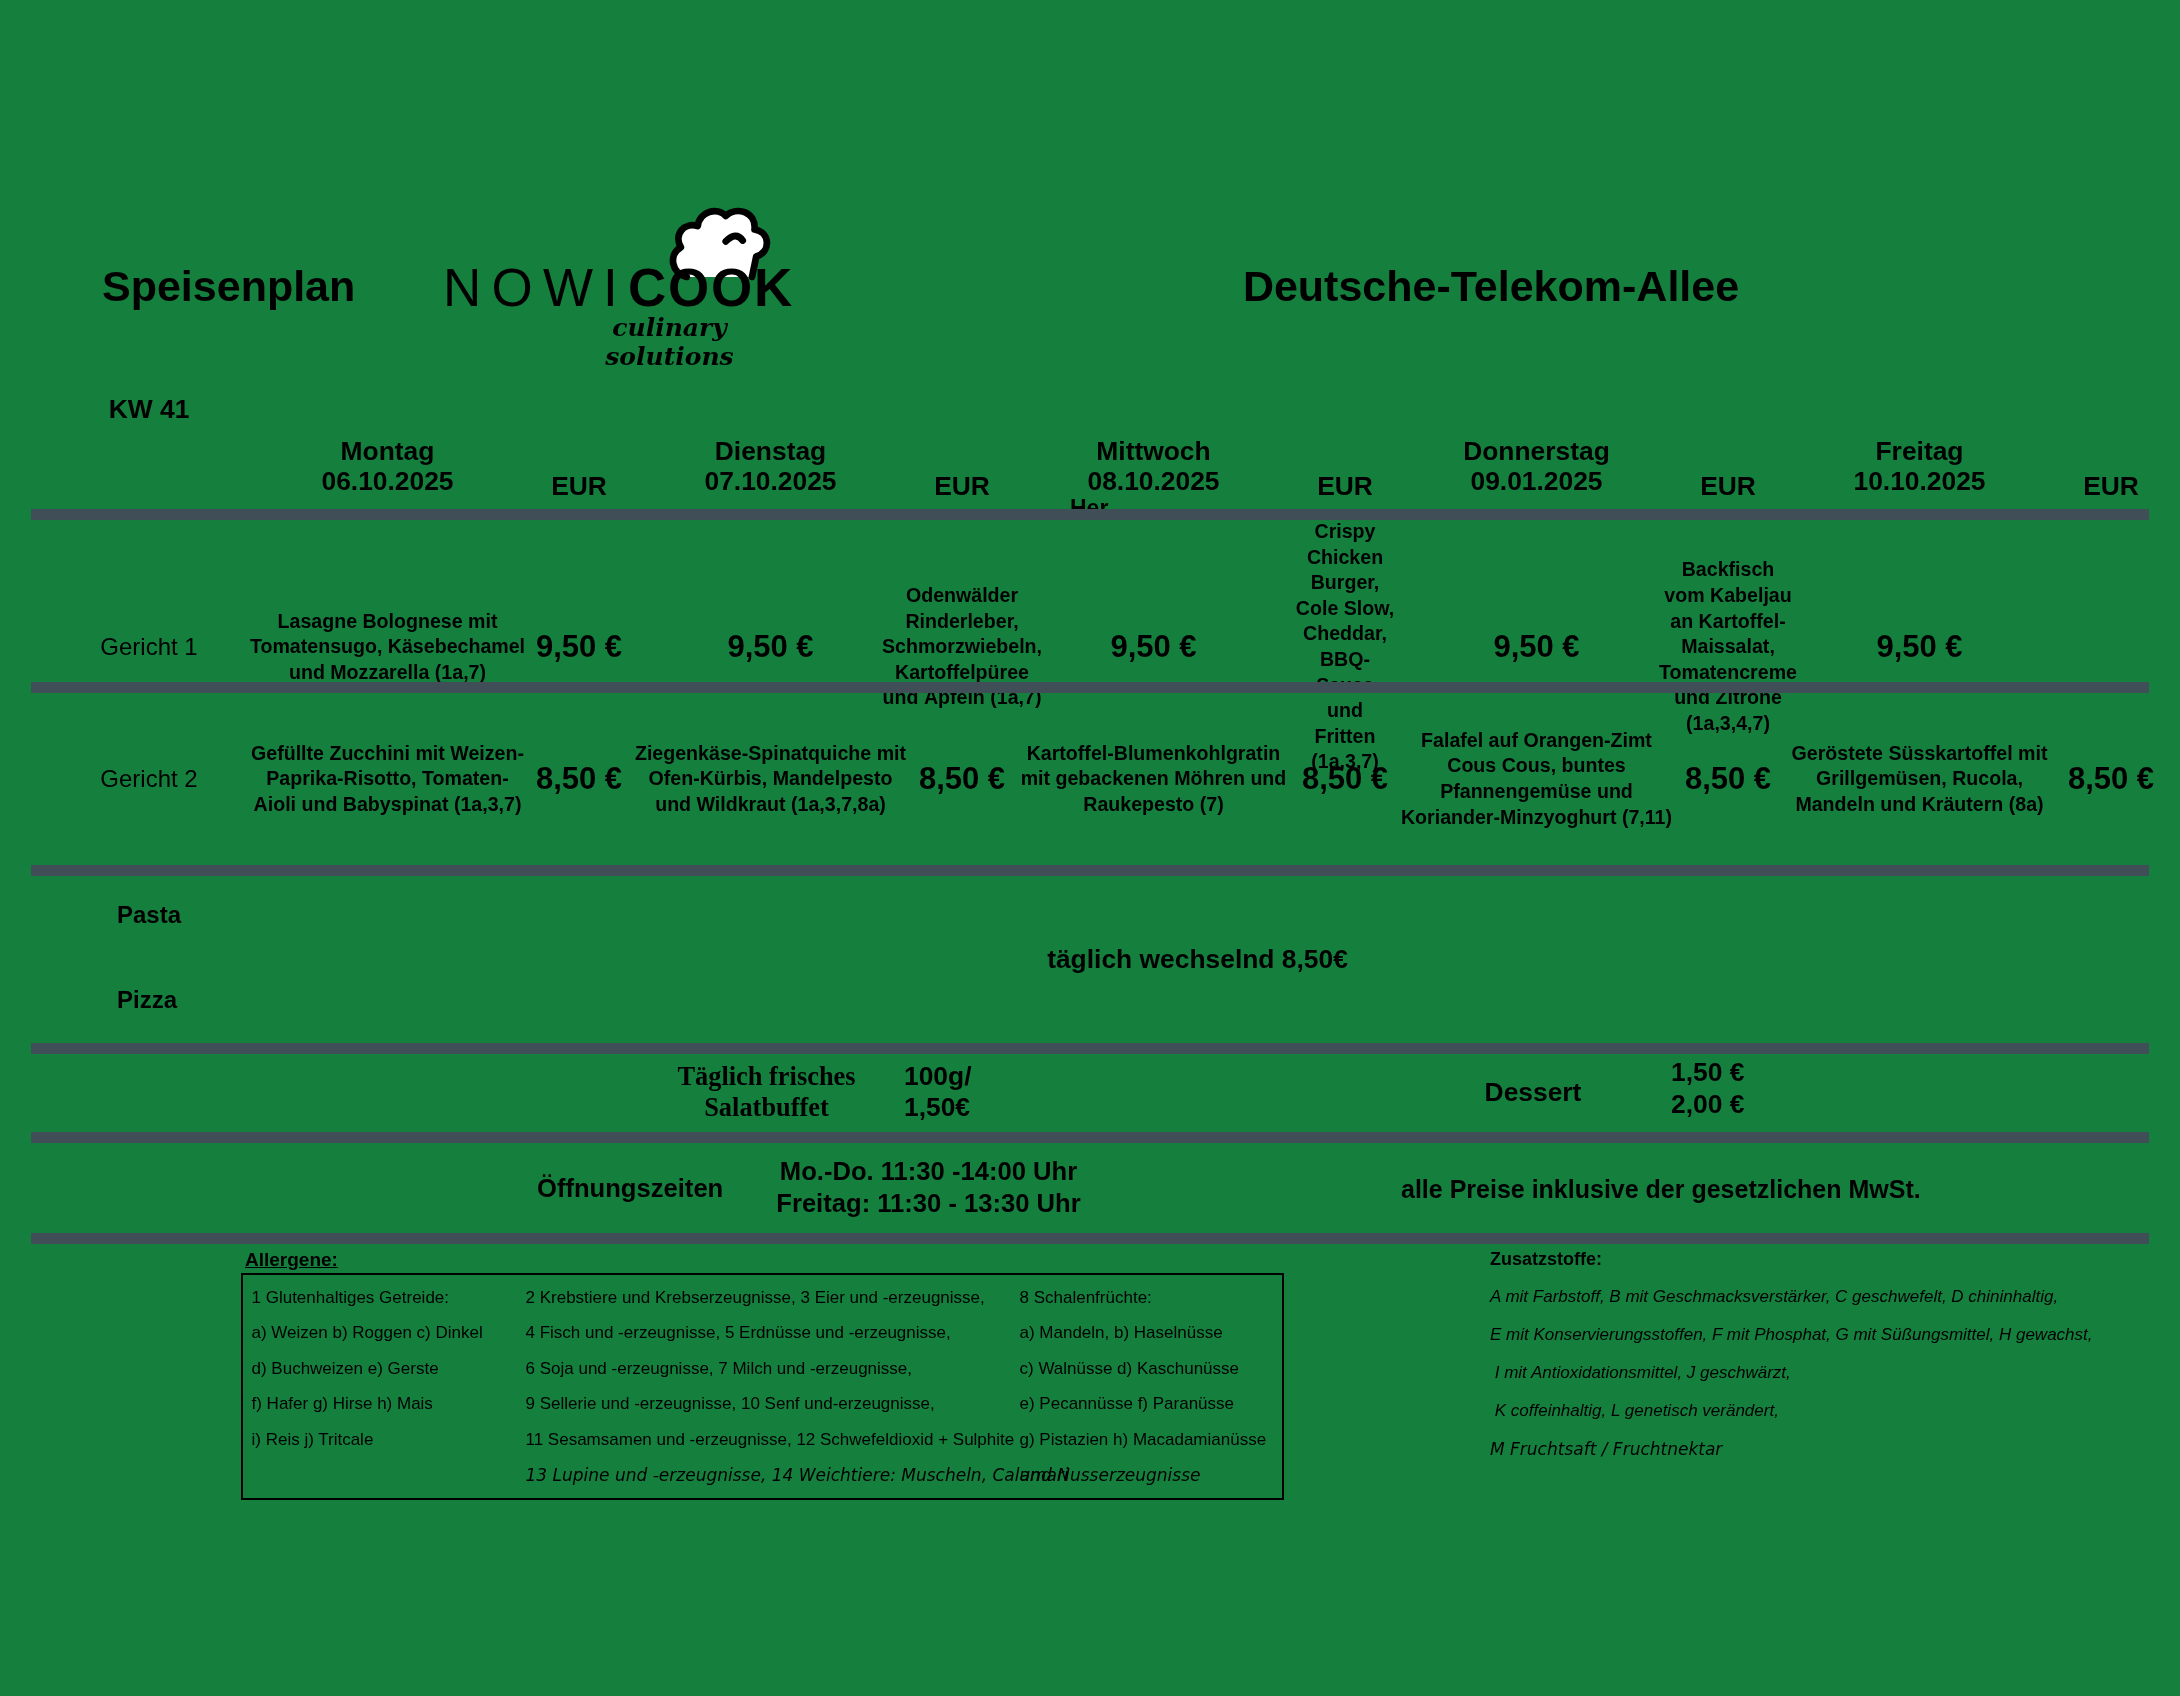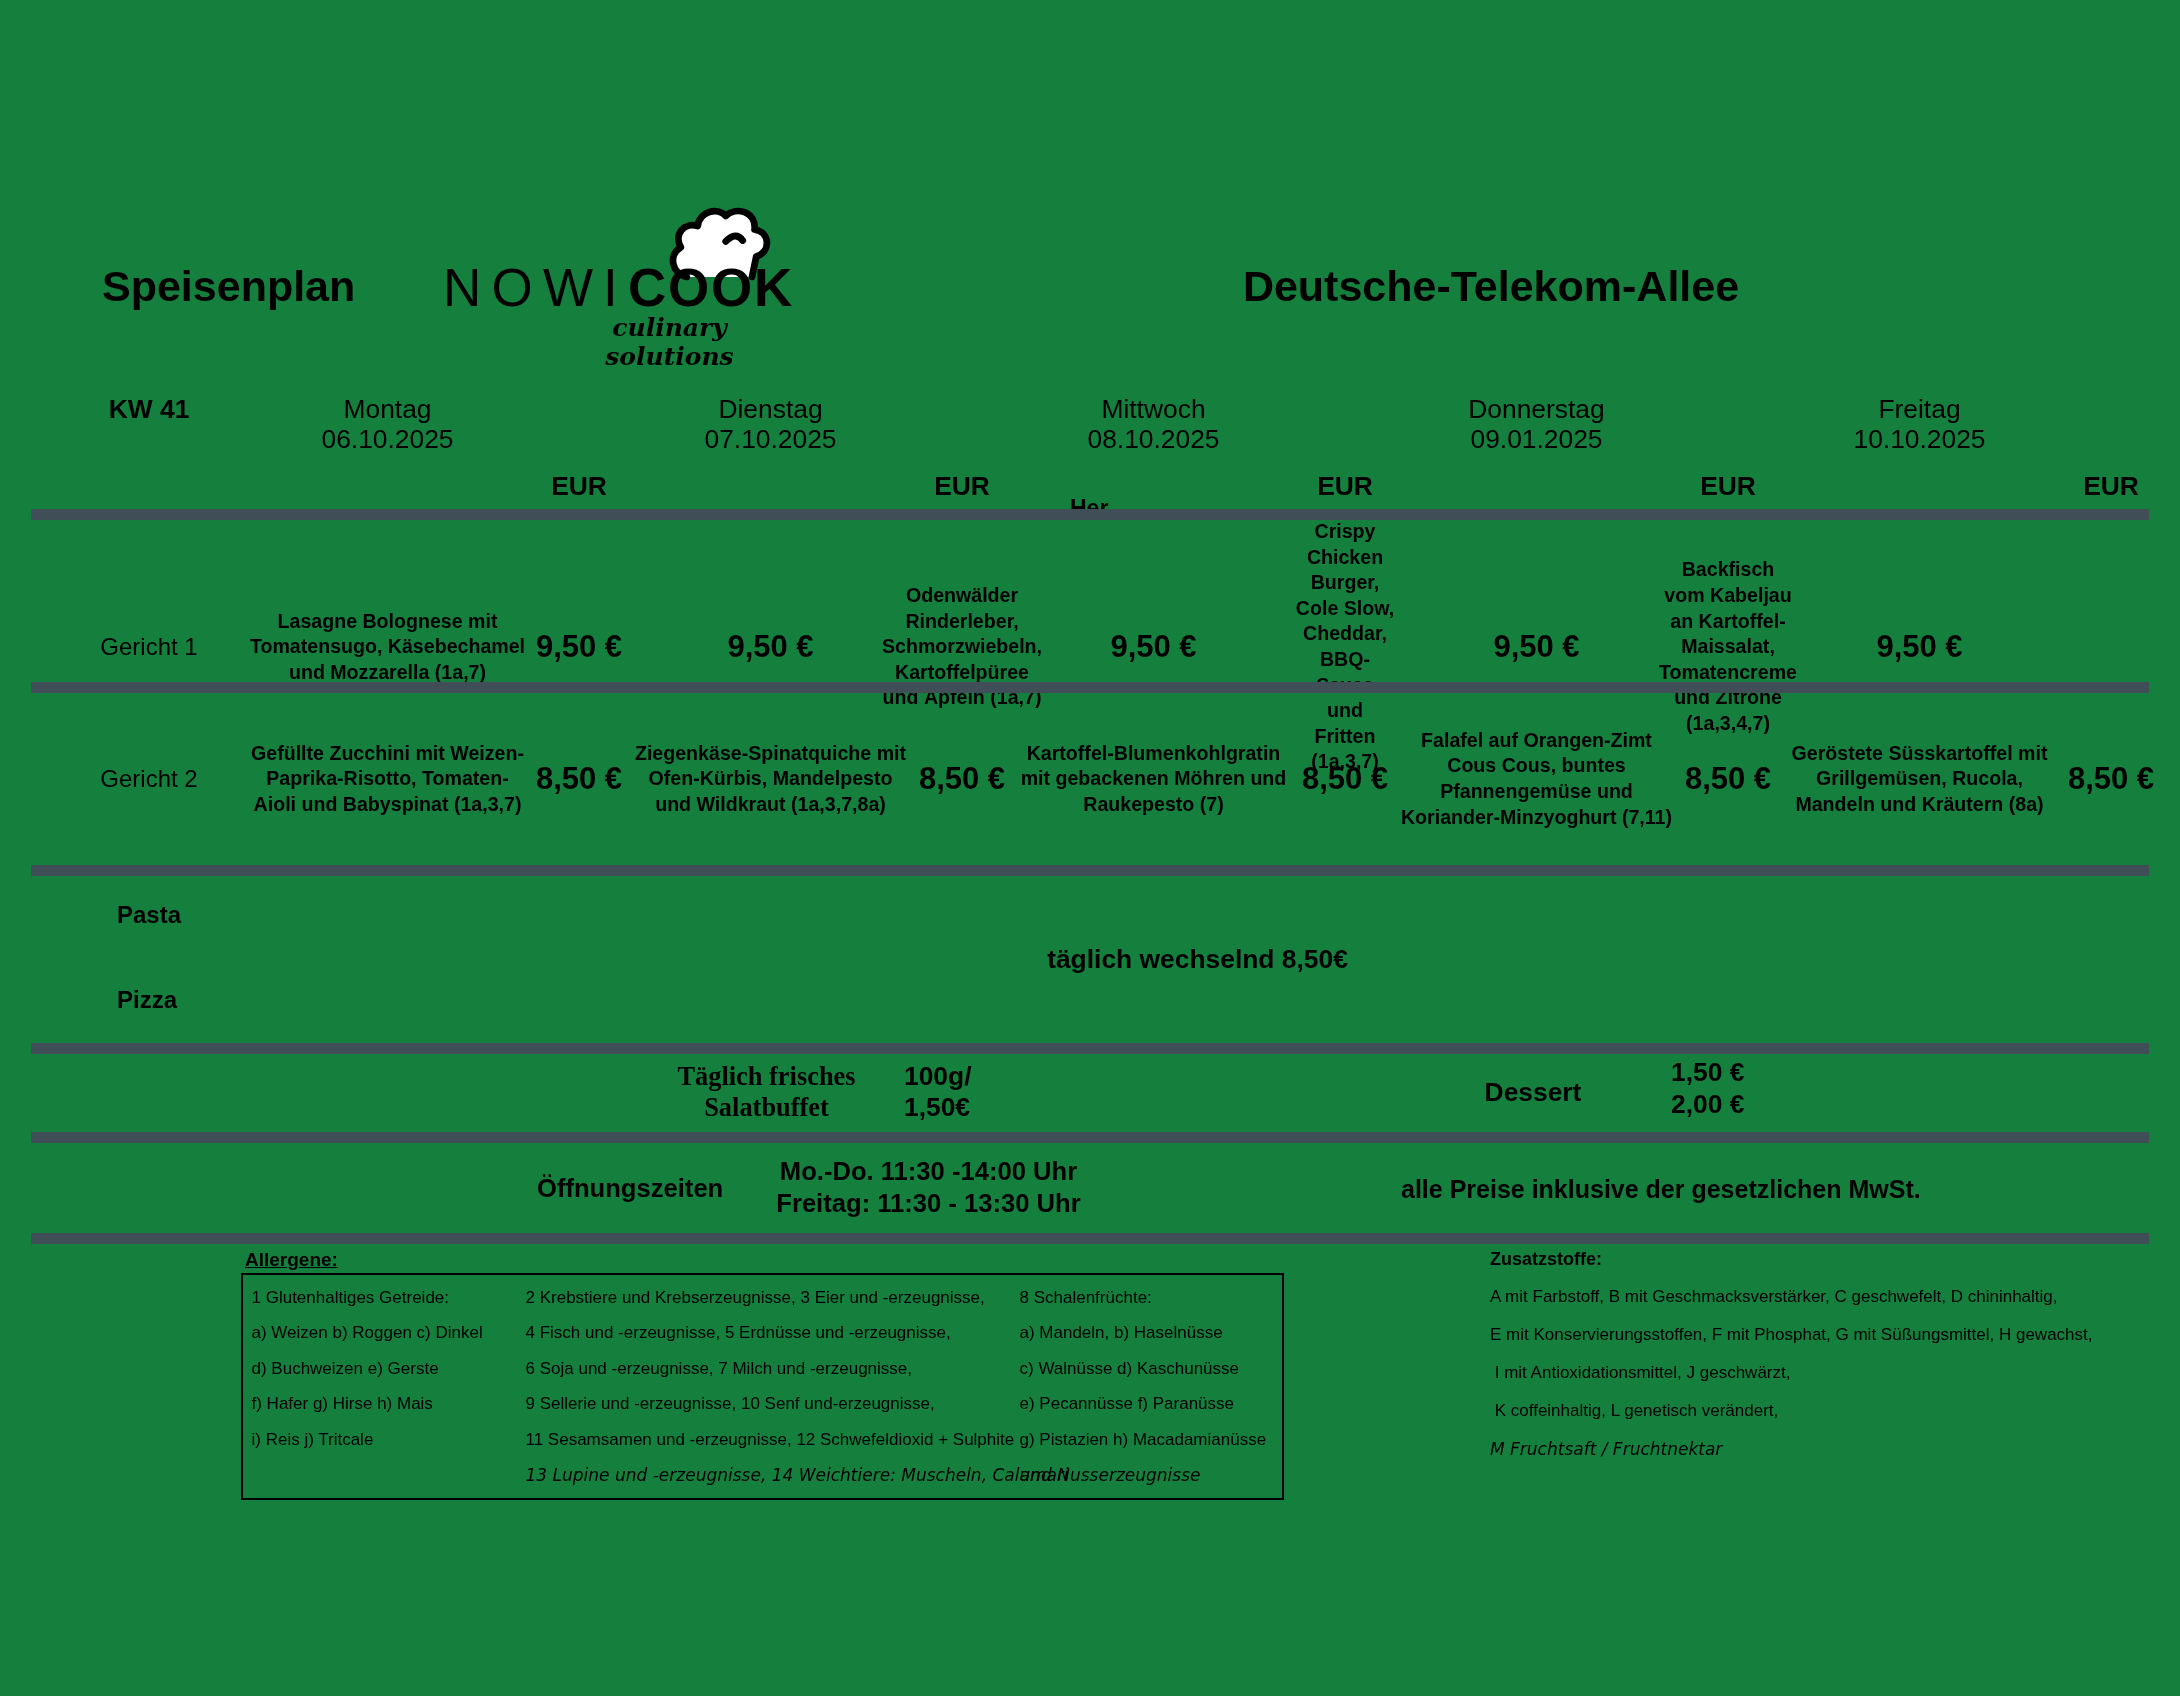--- a/index.html
+++ b/index.html
@@ -17,21 +17,21 @@
   .logo .brand .thin{font-size:53px;font-weight:normal;letter-spacing:10.2px;}
   .logo .brand .fat{font-size:53px;font-weight:bold;letter-spacing:1.7px;}
   .logo .tagline{position:absolute;left:116px;top:109px;width:221px;text-align:center;
                  font-family:"DejaVu Serif",serif;font-style:italic;font-weight:bold;font-size:25px;}
 
   
   .band{position:absolute;left:51px;width:2112px;display:grid;
         grid-template-columns:196px repeat(5, 281px 102px);}
   .cell{display:flex;align-items:center;justify-content:center;text-align:center;}
   .band-dayhead{top:394px;height:78px;}
-  .day-cell{flex-direction:column;justify-content:flex-start;font-size:26.4px;font-weight:normal;line-height:30px;}
+  .day-cell{flex-direction:column;justify-content:flex-start;font-size:26.4px;font-weight:bold;line-height:30px;margin-top:42px;}
   .kw-cell{align-items:flex-start;font-size:26.4px;font-weight:bold;}
   .band-eur{top:468px;height:37px;}
   .eur-cell{font-size:26.4px;font-weight:bold;}
   .band-g1{top:519px;height:164px;}
   .band-g2{top:693px;height:172px;}
   .row-label{font-size:24px;font-weight:normal;}
   .dish{font-size:19.6px;font-weight:bold;line-height:25.6px;padding:0 1.7px;}
   .price{font-size:31px;font-weight:bold;white-space:nowrap;}
 
   
@@ -65,21 +65,21 @@
   .allergen-heading{position:absolute;left:245px;top:1249px;font-size:19px;font-weight:bold;text-decoration:underline;}
   .allergen-box{position:absolute;left:241px;top:1273px;width:1043px;height:227px;
                 border:2.6px solid #000;box-sizing:border-box;
                 display:grid;grid-template-columns:274px 494px 247px;
                 grid-template-rows:repeat(6,1fr);grid-auto-flow:column;
                 padding:5.1px 0 5.1px 8.5px;}
   .allergen-box div{display:flex;align-items:center;font-size:17px;white-space:nowrap;}
   .comic{font-family:"DejaVu Sans",sans-serif;font-style:italic;}
   .additives{position:absolute;left:1490px;top:1249px;}
   .additives .add-heading{font-size:18px;font-weight:bold;margin-bottom:7.7px;}
-  .additives div.add-line{font-size:17px;height:38px;display:flex;align-items:center;white-space:pre;}
+  .additives div.add-line{font-size:17px;height:38px;display:flex;align-items:center;white-space:pre;font-style:italic;}
   .additives .comic{font-size:16px;}
 </style>
 </head>
 <body>
 
 <div class="page">
 
   <div class="page-title">Speisenplan</div>
 
   <div class="logo">

